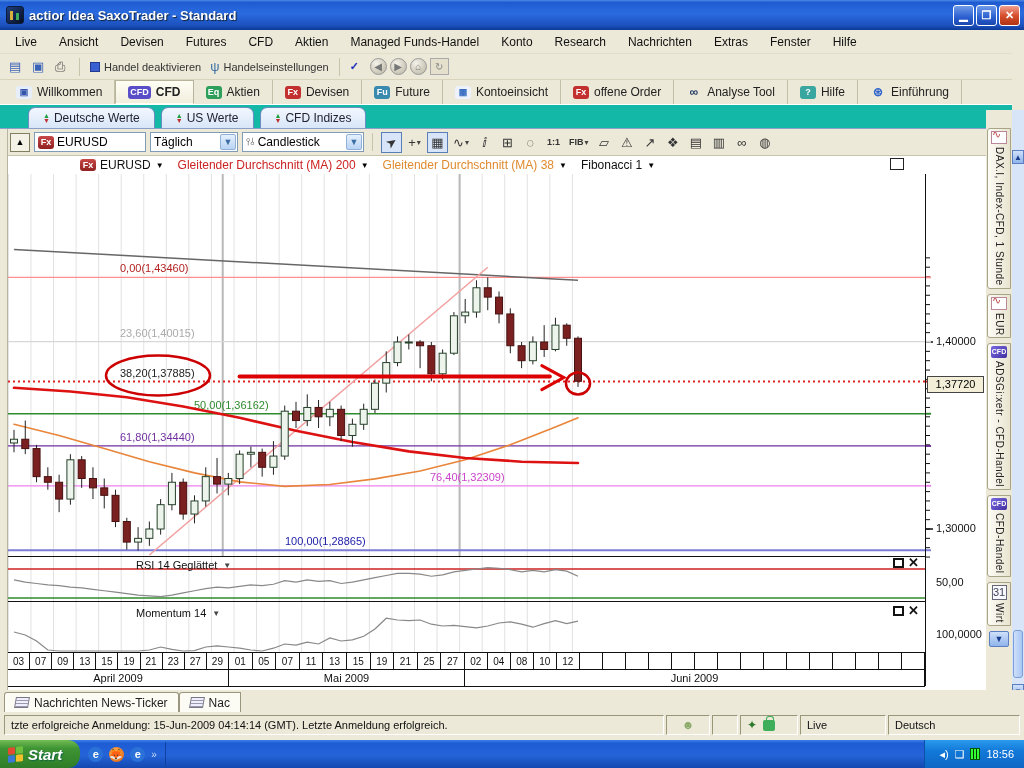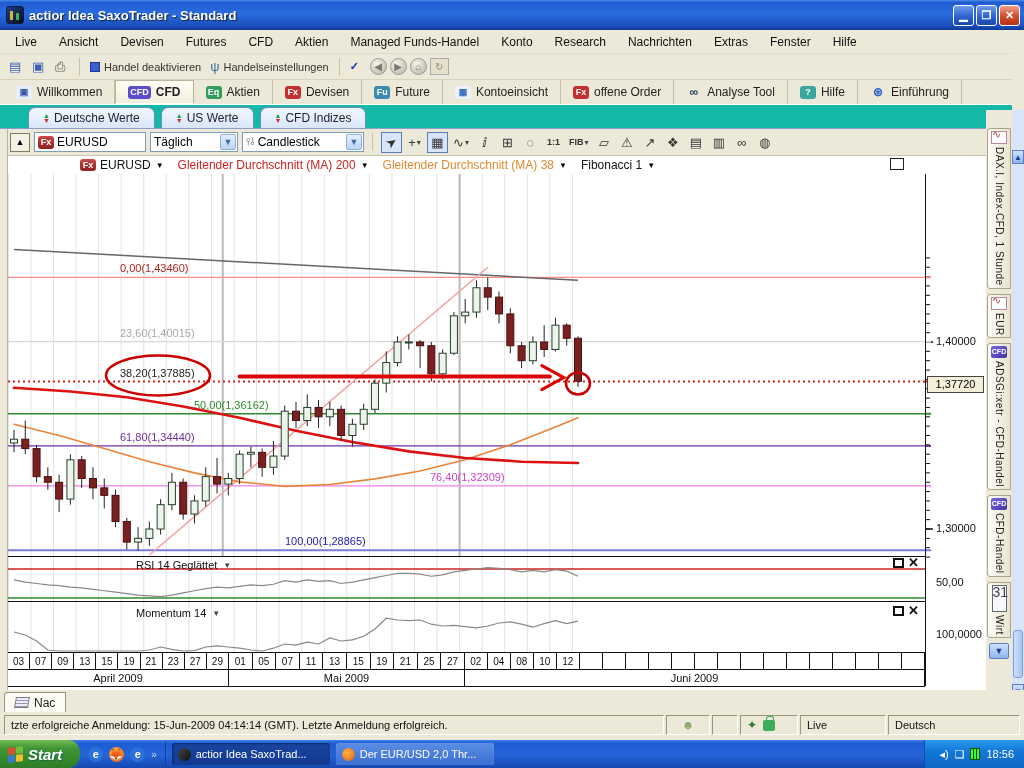--- a/index.html
+++ b/index.html
@@ -101,21 +101,21 @@
   
   .sidebar { position:absolute; top:110px; left:986px; width:26px; height:600px; background:#ece9d8;
     display:flex; flex-direction:column; gap:5px; padding-top:18px; align-items:center; }
   .side-tab { width:24px; border:1px solid #a8a488; border-radius:3px 0 0 3px; background:linear-gradient(90deg,#fdfcf6,#e8e4d0);
     display:flex; flex-direction:column; align-items:center; padding:2px 0; gap:3px; }
   .side-tab .vtext { writing-mode:vertical-rl; font-size:10px; color:#222; letter-spacing:0.5px; }
   .mini-chart-icon { width:16px; height:13px; background:#fff; border:1px solid #b89; position:relative; overflow:hidden; }
   .mini-chart-icon::after { content:"∿"; position:absolute; left:0; top:-4px; color:#c05050; font-size:11px; }
   .cfd-icon { width:16px; height:12px; border-radius:2px; background:linear-gradient(135deg,#7a6ae0,#4030a0);
     color:#fff; font-size:7px; font-weight:bold; text-align:center; line-height:12px; }
-  .cal-icon { width:15px; height:27px; border:1px solid #667; background:#f8f8ff; font-size:14px; text-align:center; line-height:12px; color:#445;}
+  .cal-icon { width:15px; height:15px; border:1px solid #667; background:#f8f8ff; font-size:11px; text-align:center; line-height:12px; color:#445;}
   .side-scroll { width:20px; height:16px; background:linear-gradient(180deg,#cfe0fa,#8fb4ec); border:1px solid #5a7ec0;
     color:#1a3c8c; font-size:9px; text-align:center; line-height:15px; border-radius:2px; }
   .right-scrollbar { position:absolute; top:110px; left:1012px; width:12px; height:600px; background:#d8e4f8; }
   .rs-btn { position:absolute; left:0; width:12px; height:14px; background:linear-gradient(180deg,#cfe0fa,#8fb4ec); border:1px solid #5a7ec0; color:#1a3c8c; font-size:8px; text-align:center; line-height:13px;}
   .rs-thumb { position:absolute; left:1px; width:10px; height:48px; background:linear-gradient(90deg,#cfe0fa,#a8c6f2); border:1px solid #7a9ed8; border-radius:3px;}
   .right-edge { position:absolute; top:30px; left:1012px; width:12px; height:80px; background:#ece9d8; }
 
   
   .news-strip { position:absolute; top:690px; left:0; width:1024px; height:22px; background:#ece9d8;
     display:flex; align-items:flex-end; padding-left:4px; }
@@ -731,20 +731,24 @@
       </div>
       <div class="side-scroll">▼</div>
     </div>
   <div class="right-scrollbar">
     <div class="rs-btn" style="top:40px">▲</div>
     <div class="rs-btn" style="top:574px">▼</div>
     <div class="rs-thumb" style="top:520px"></div>
   </div>
 
   <div class="news-strip">
+    <div class="news-tab">
+      <span class="news-icon"></span>
+      <span>Nachrichten News-Ticker</span>
+    </div>
     <div class="news-tab" style="border-radius:3px 0 0 0">
       <span class="news-icon"></span>
       <span>Nac</span>
     </div>
   </div>
 
   <div class="statusbar">
     <div class="spanel" style="width:660px">tzte erfolgreiche Anmeldung: 15-Jun-2009 04:14:14 (GMT). Letzte Anmeldung erfolgreich.</div>
     <div class="spanel" style="width:44px;justify-content:center">
       <span class="person-icon">☻</span>
@@ -767,30 +771,20 @@
           <span style="background:#f2c02a"></span>
       </span>
       <span>Start</span>
     </div>
     <div class="quick">
       <span class="qicon" style="background:#2a72d8">e</span>
       <span class="qicon" style="background:radial-gradient(circle at 40% 35%,#ffb347,#e05a10)">🦊</span>
       <span class="qicon" style="background:#2a72d8">e</span>
       <span style="color:#cde;font-size:10px">»</span>
     </div>
-    <div id="task-buttons" style="display:flex;align-items:center">
-        <div class="task-btn active">
-          <span class="qicon" style="width: 13px; height: 13px; background: linear-gradient(135deg, rgb(68, 68, 68), rgb(17, 17, 17));"></span>
-          <span>actior Idea SaxoTrad...</span>
-        </div>
-        <div class="task-btn">
-          <span class="qicon" style="width: 13px; height: 13px; background: radial-gradient(circle at 40% 35%, rgb(255, 179, 71), rgb(224, 90, 16));"></span>
-          <span>Der EUR/USD 2,0 Thr...</span>
-        </div>
-      </div>
     <div class="tray">
       <span class="ticon">◂)</span>
       <span class="ticon">❏</span>
       <span class="eq-icon"></span>
       <span class="tray-time">18:56</span>
     </div>
   </div>
 
 </div>
 

